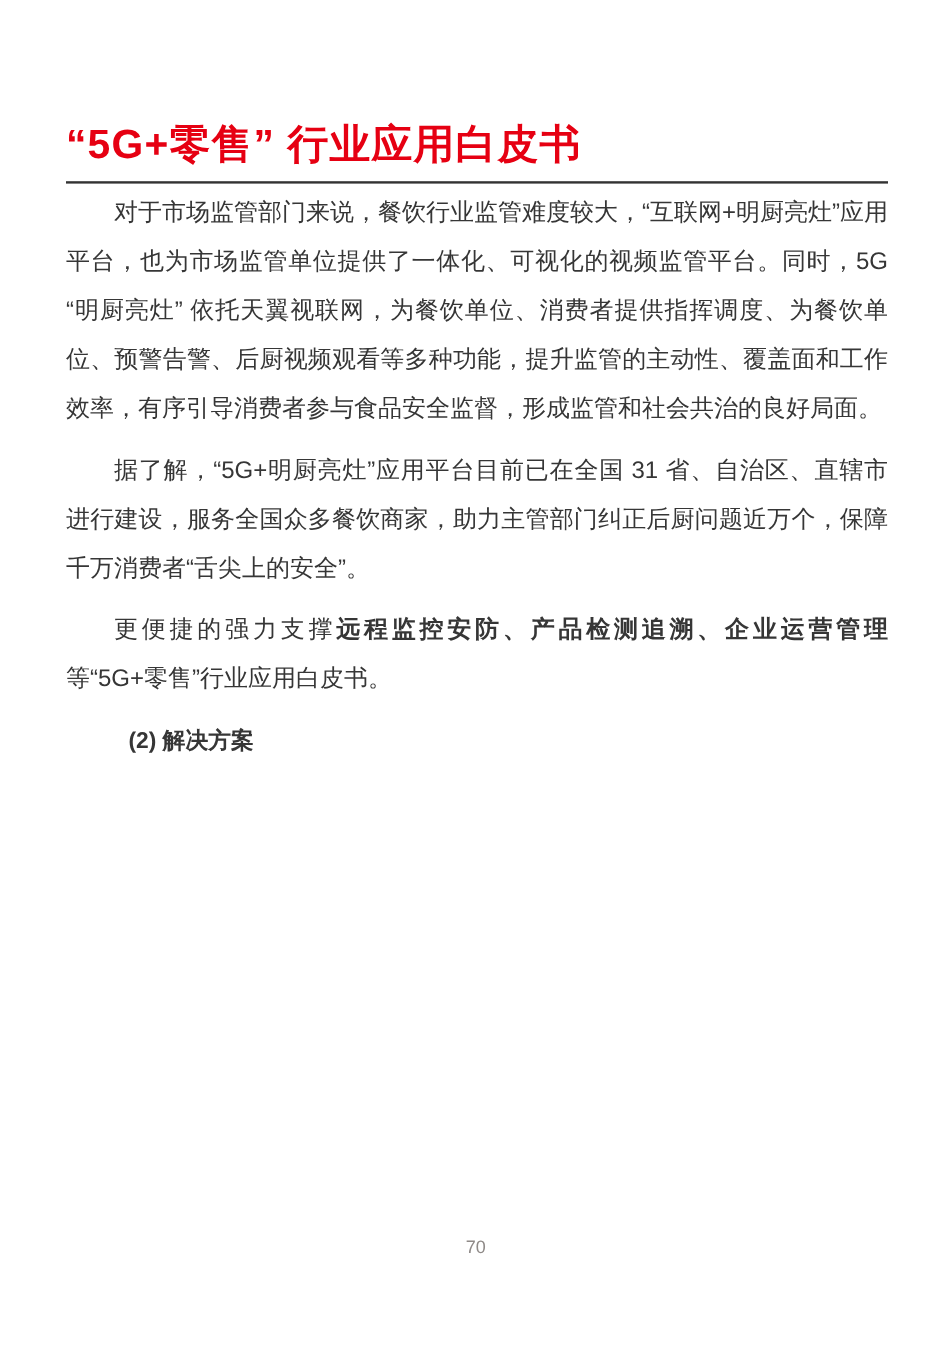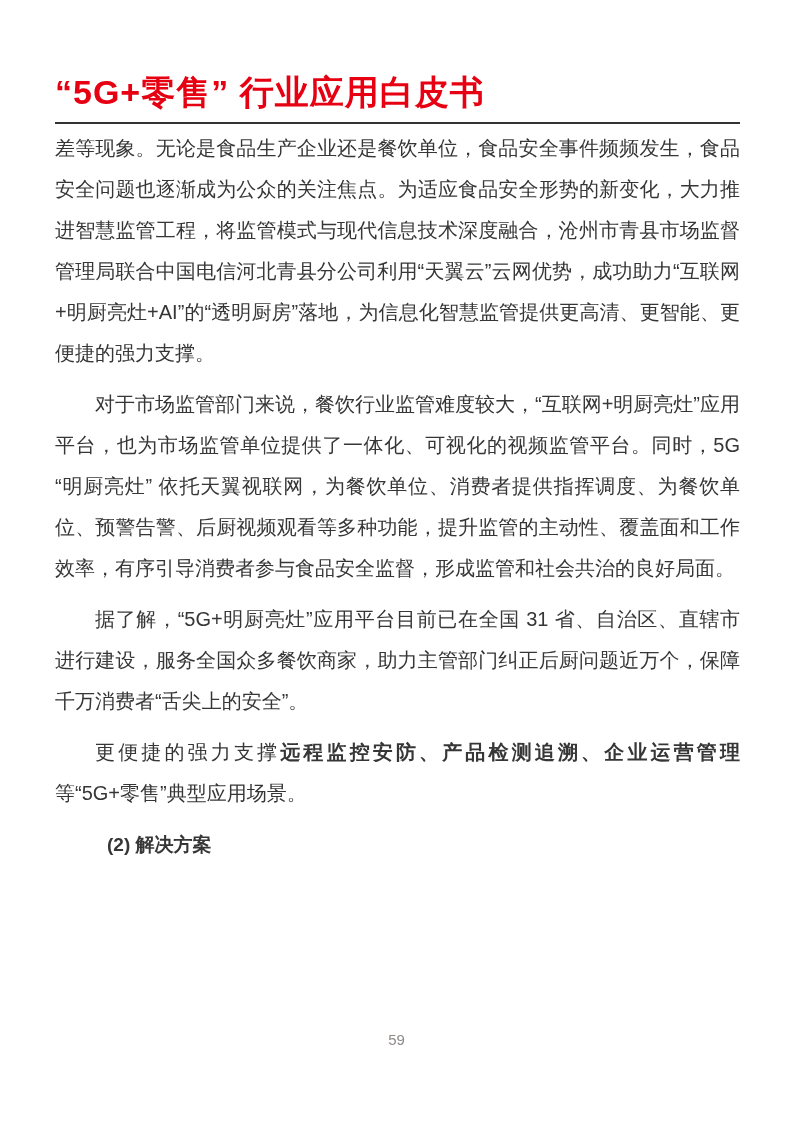--- a/index.html
+++ b/index.html
@@ -17,21 +17,21 @@
   .page{
     position:relative;
     width:793px;height:1122px;
     background:#ffffff;
   }
   .content{
     position:absolute;
     left:55px;right:53px;top:0;
   }
   .doc-header{
-    padding-top:70px;
+    padding-top:99px;
   }
   .doc-title{
     font-size:34px;
     font-weight:bold;
     line-height:44px;
     color:var(--title-red);
     letter-spacing:1px;
   }
   .title-rule{
     margin-top:8px;
@@ -76,23 +76,22 @@
 </head>
 <body>
 
 <div class="page">
   <div class="content">
     <div class="doc-header">
       <div class="doc-title">“5G+零售” 行业应用白皮书</div>
       <div class="title-rule"></div>
     </div>
     <div class="body-text" id="paragraphs">
-        <p class="para"><span>差等现象。无论是食品生产企业还是餐饮单位，食品安全事件频频发生，食品安全问题也逐渐成为公众的关注焦点。为适应食品安全形势的新变化，大力推进智慧监管工程，将监管模式与现代信息技术深度融合，沧州市青县市场监督管理局联合中国电信河北青县分公司利用“天翼云”云网优势，成功助力“互联网+明厨亮灶+AI”的“透明厨房”落地，为信息化智慧监管提供更高清、更智能、更便捷的强力支撑。</span></p>
         <p class="para indent"><span>对于市场监管部门来说，餐饮行业监管难度较大，“互联网+明厨亮灶”应用平台，也为市场监管单位提供了一体化、可视化的视频监管平台。同时，5G “明厨亮灶” 依托天翼视联网，为餐饮单位、消费者提供指挥调度、为餐饮单位、预警告警、后厨视频观看等多种功能，提升监管的主动性、覆盖面和工作效率，有序引导消费者参与食品安全监督，形成监管和社会共治的良好局面。</span></p>
         <p class="para indent"><span>据了解，“5G+明厨亮灶”应用平台目前已在全国 31 省、自治区、直辖市进行建设，服务全国众多餐饮商家，助力主管部门纠正后厨问题近万个，保障千万消费者“舌尖上的安全”。</span></p>
-        <p class="para indent"><span>更便捷的强力支撑</span><span class="bold">远程监控安防、产品检测追溯、企业运营管理</span><span>等“5G+零售”典型应用场景。</span></p>
+        <p class="para indent"><span>更便捷的强力支撑</span><span class="bold">远程监控安防、产品检测追溯、企业运营管理</span><span>等“5G+零售”行业应用白皮书。</span></p>
         <p class="para heading"><span class="bold">(2) 解决方案</span></p>
       </div>
   </div>
   <div class="footer">
-    <div class="page-number">59</div>
+    <div class="page-number">70</div>
   </div>
 </div>
 
 </body></html>

